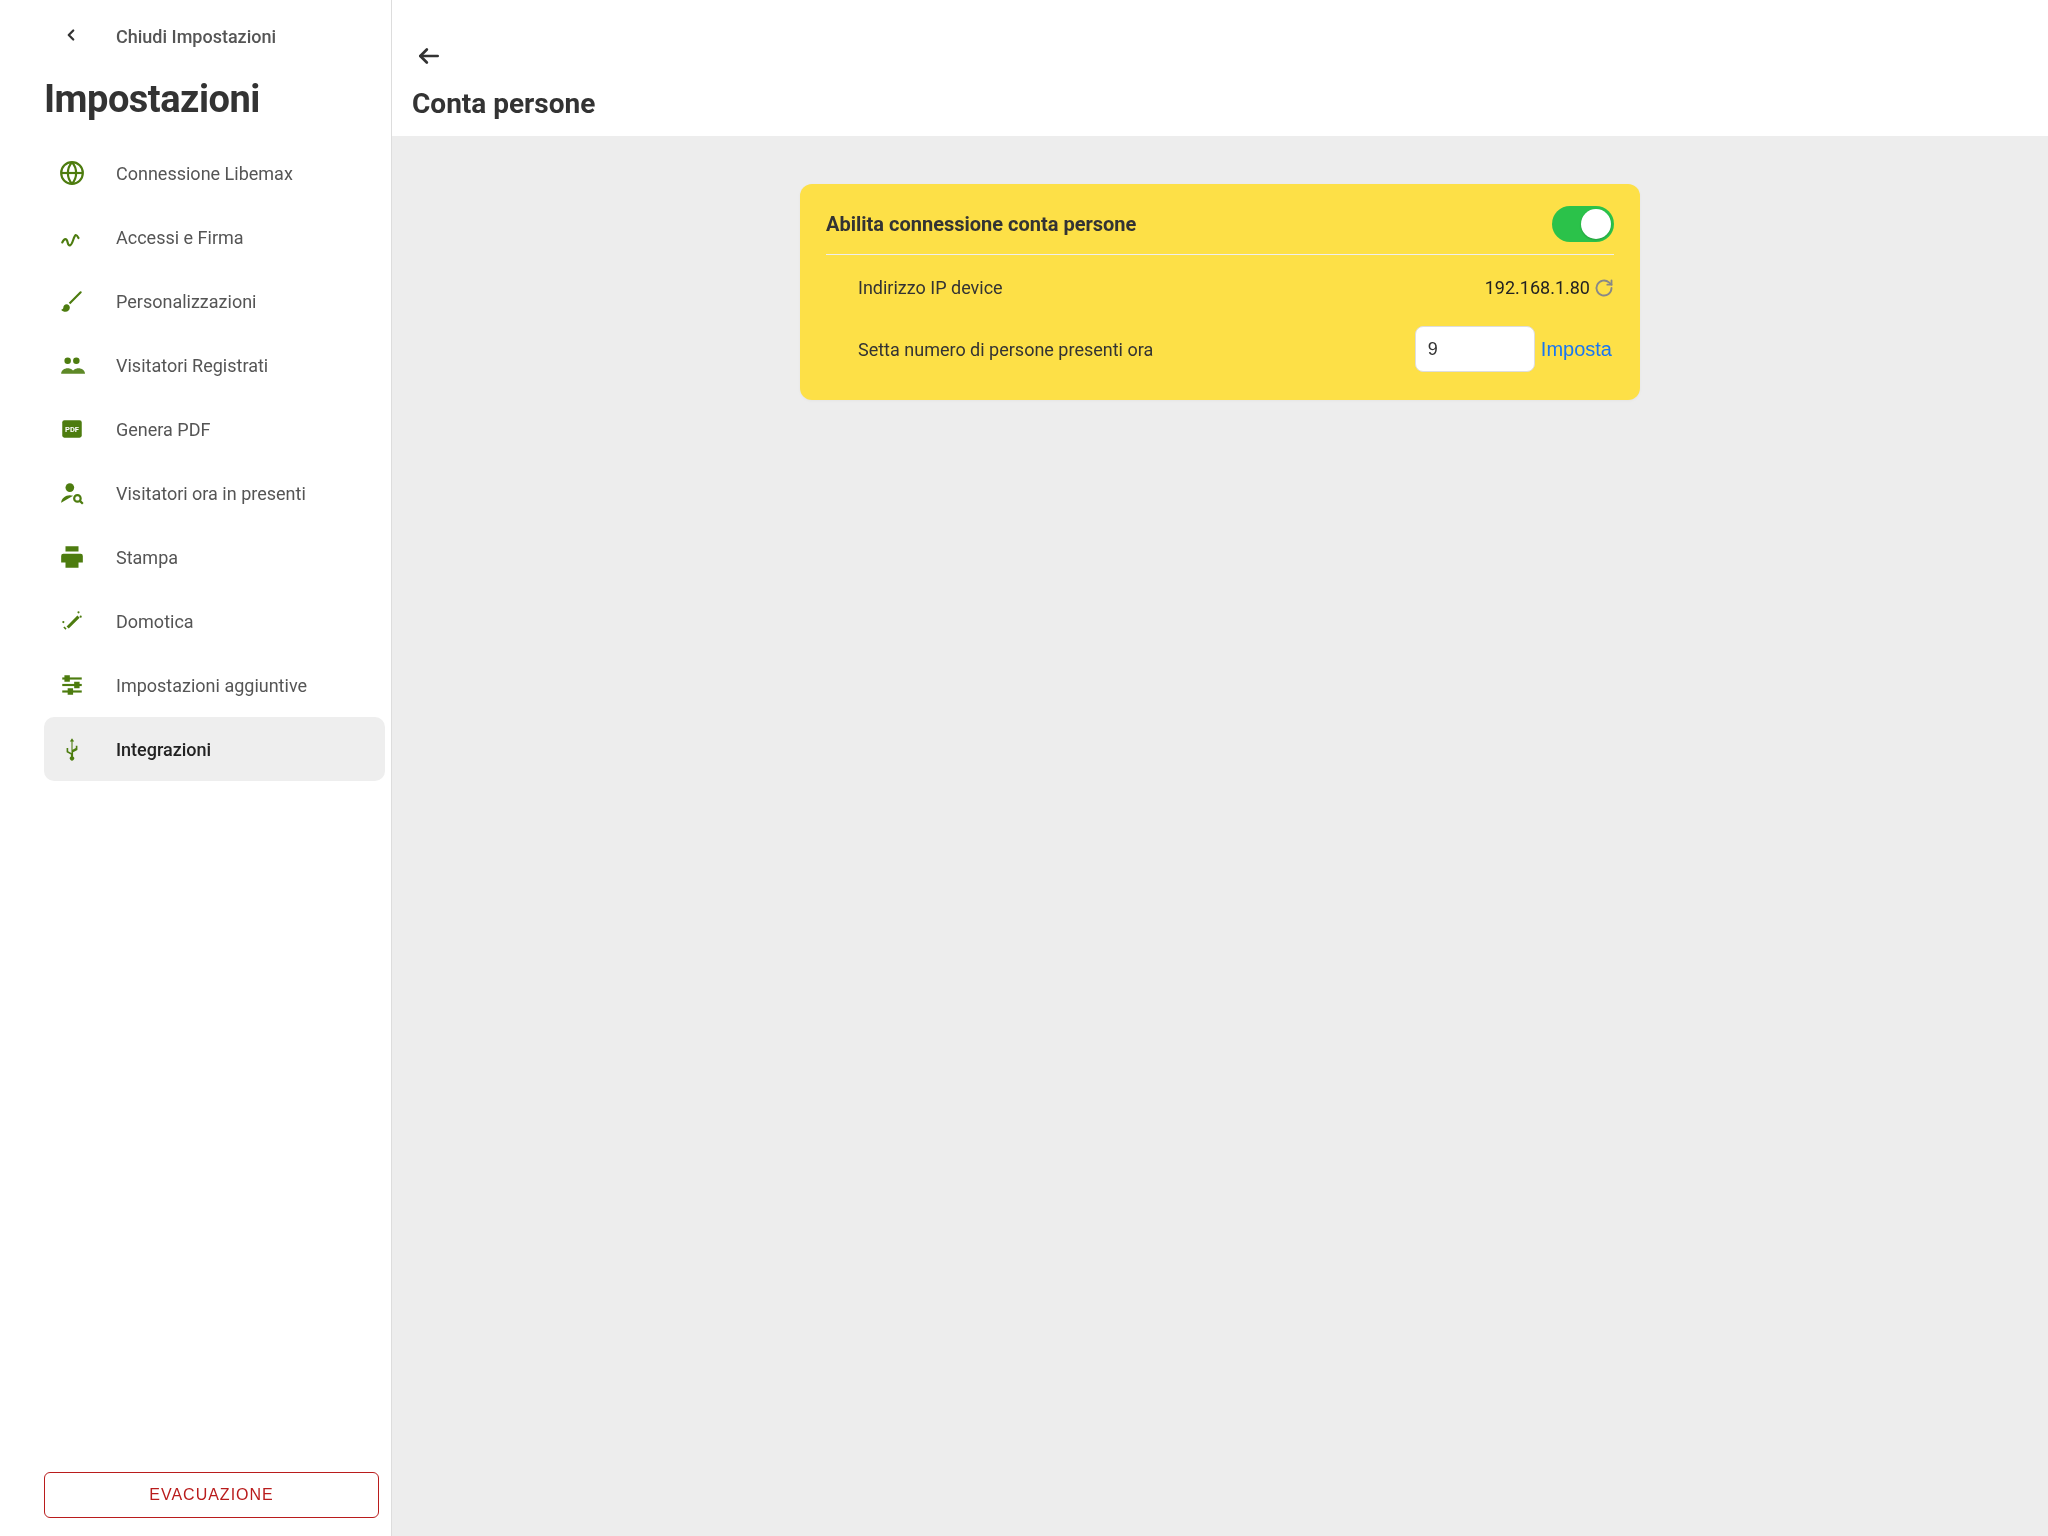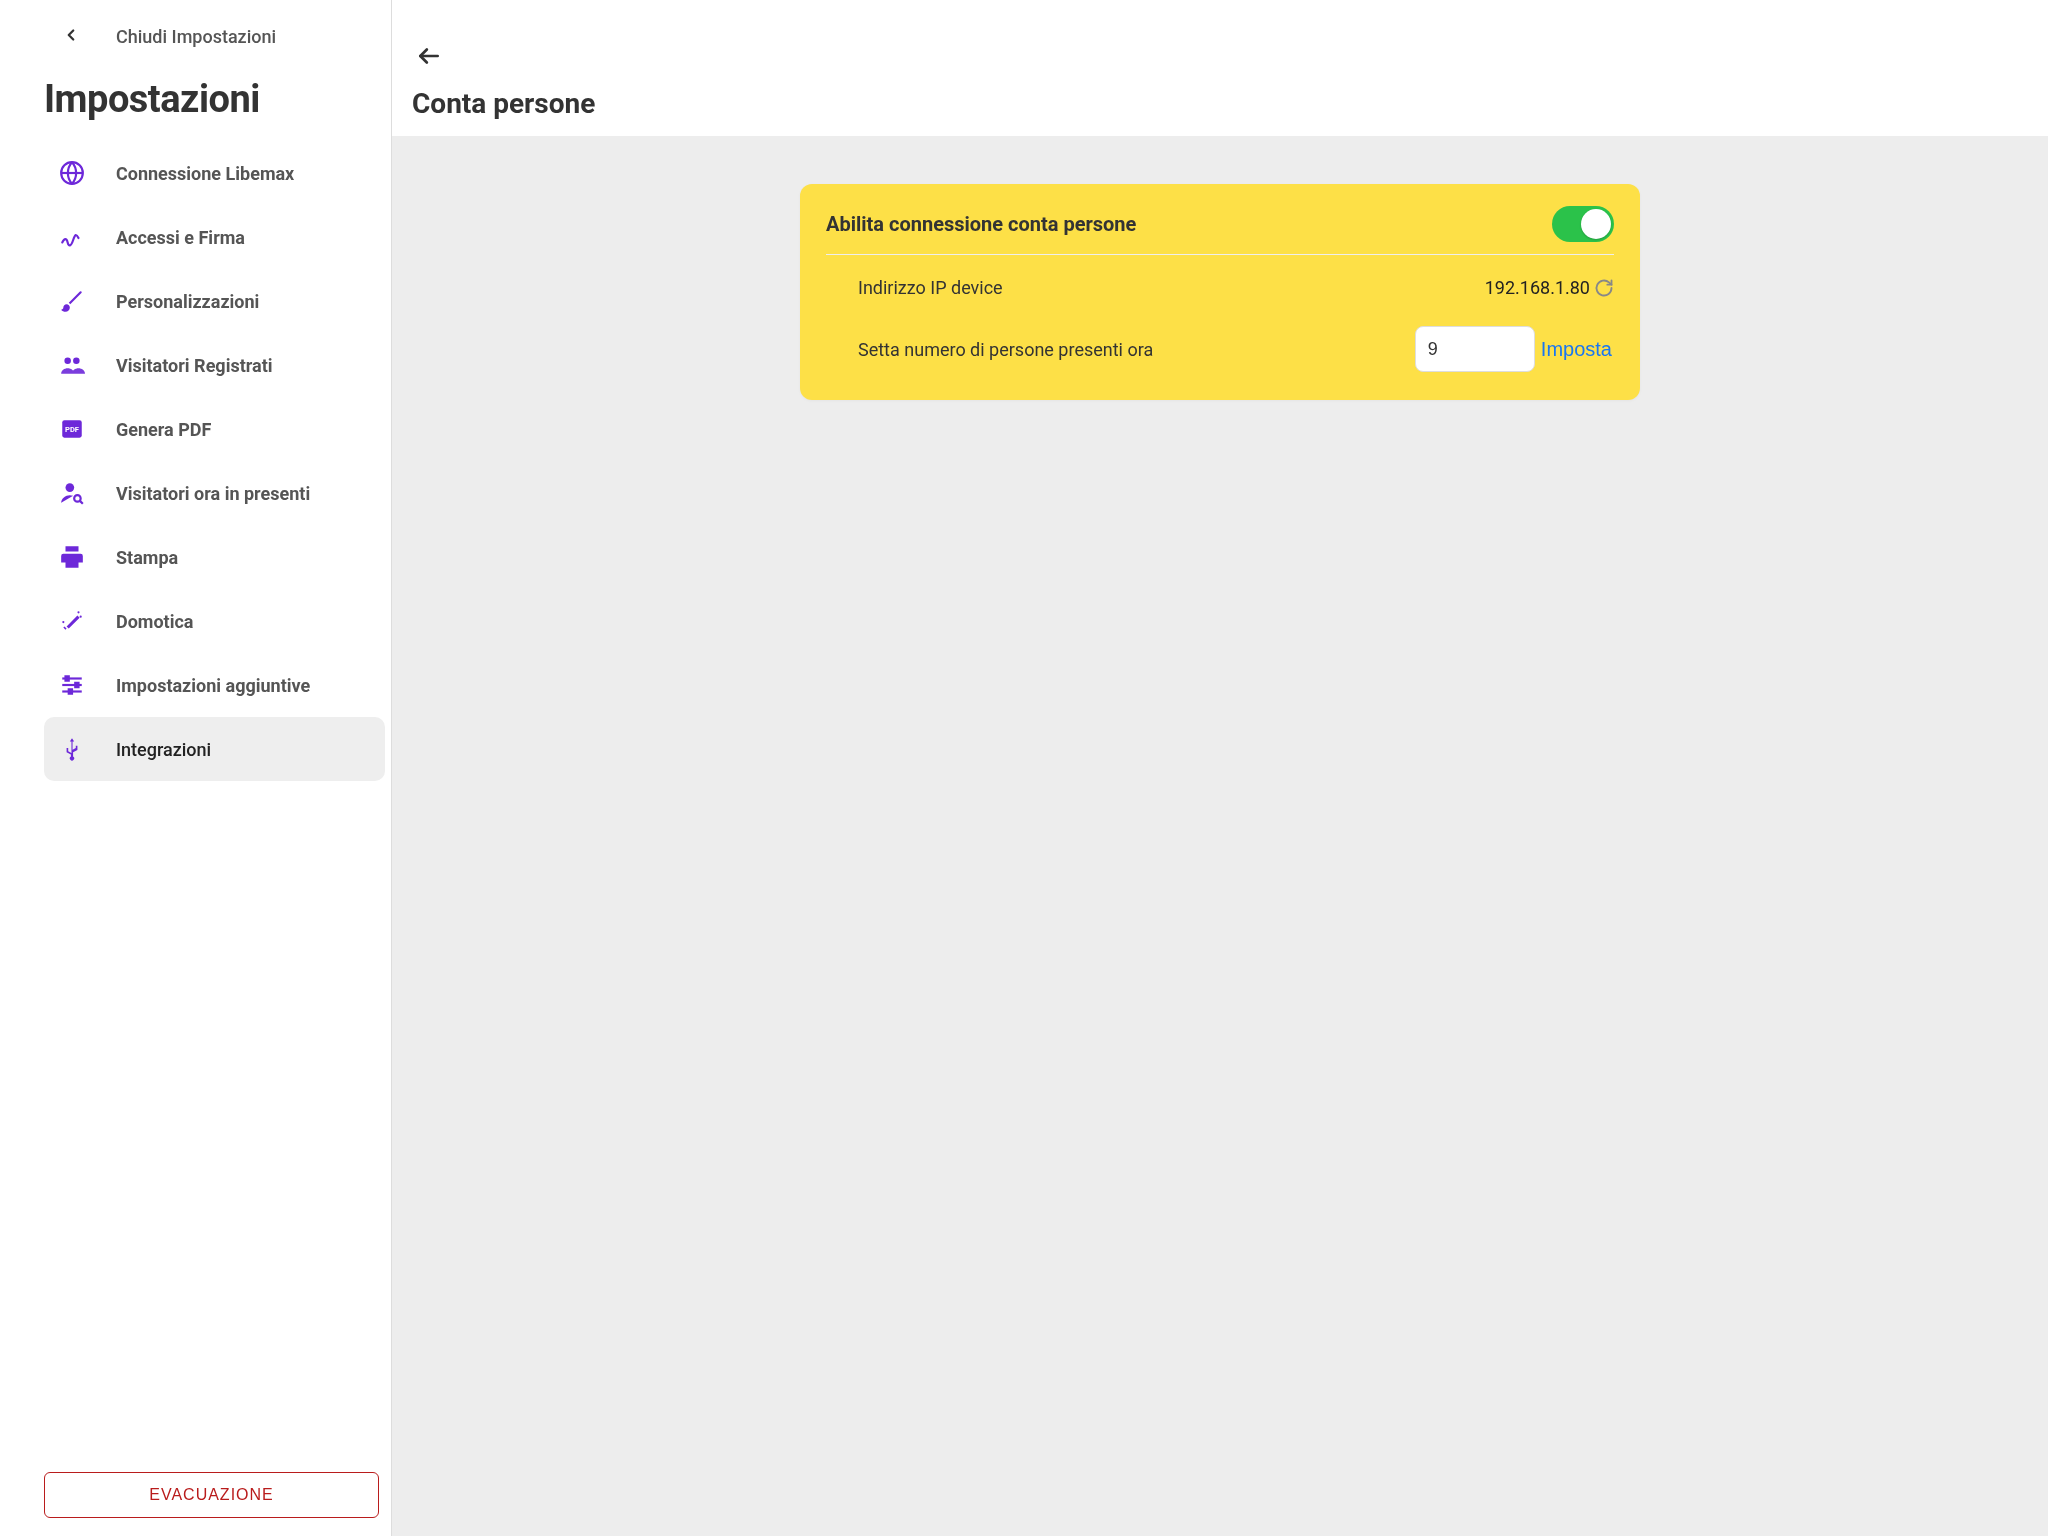--- a/index.html
+++ b/index.html
@@ -37,23 +37,23 @@
     display: flex;
     align-items: center;
     gap: 30px;
     padding: 18px 14px;
     border-radius: 10px;
     cursor: pointer;
     color: #555;
   }
   .nav-item.active { background: #eee; color: #222; }
   .nav-item.active .nav-label { color: #222; font-weight: 500; }
-  .nav-icon { width: 28px; height: 28px; display: flex; align-items: center; justify-content: center; color: #6d28d9; }
+  .nav-icon { width: 28px; height: 28px; display: flex; align-items: center; justify-content: center; color: #4d7c0f; }
   .nav-icon svg { width: 26px; height: 26px; }
-  .nav-label { font-size: 18px; font-weight: 700; }
+  .nav-label { font-size: 18px; font-weight: 400; }
   .sidebar-spacer { flex: 1; }
   .evac-btn {
     margin: 0 12px 18px 12px;
     border: 1px solid #b91c1c;
     color: #b91c1c;
     background: #fff;
     border-radius: 6px;
     padding: 13px 0;
     font-size: 16px;
     font-weight: 500;

